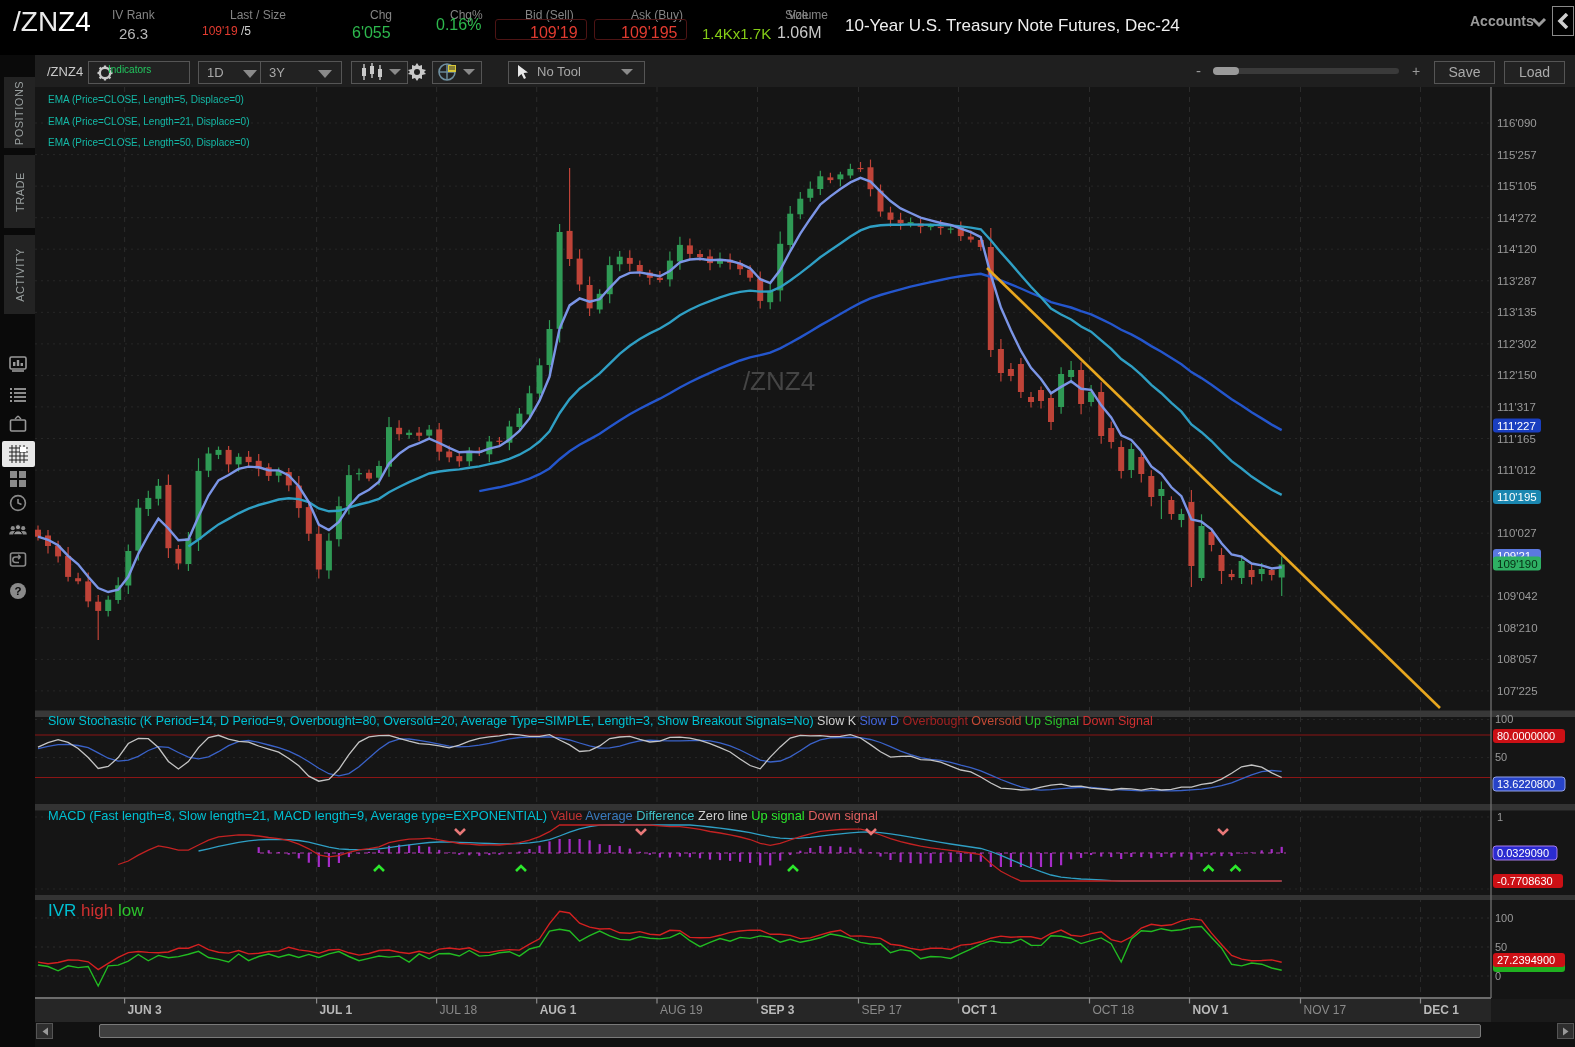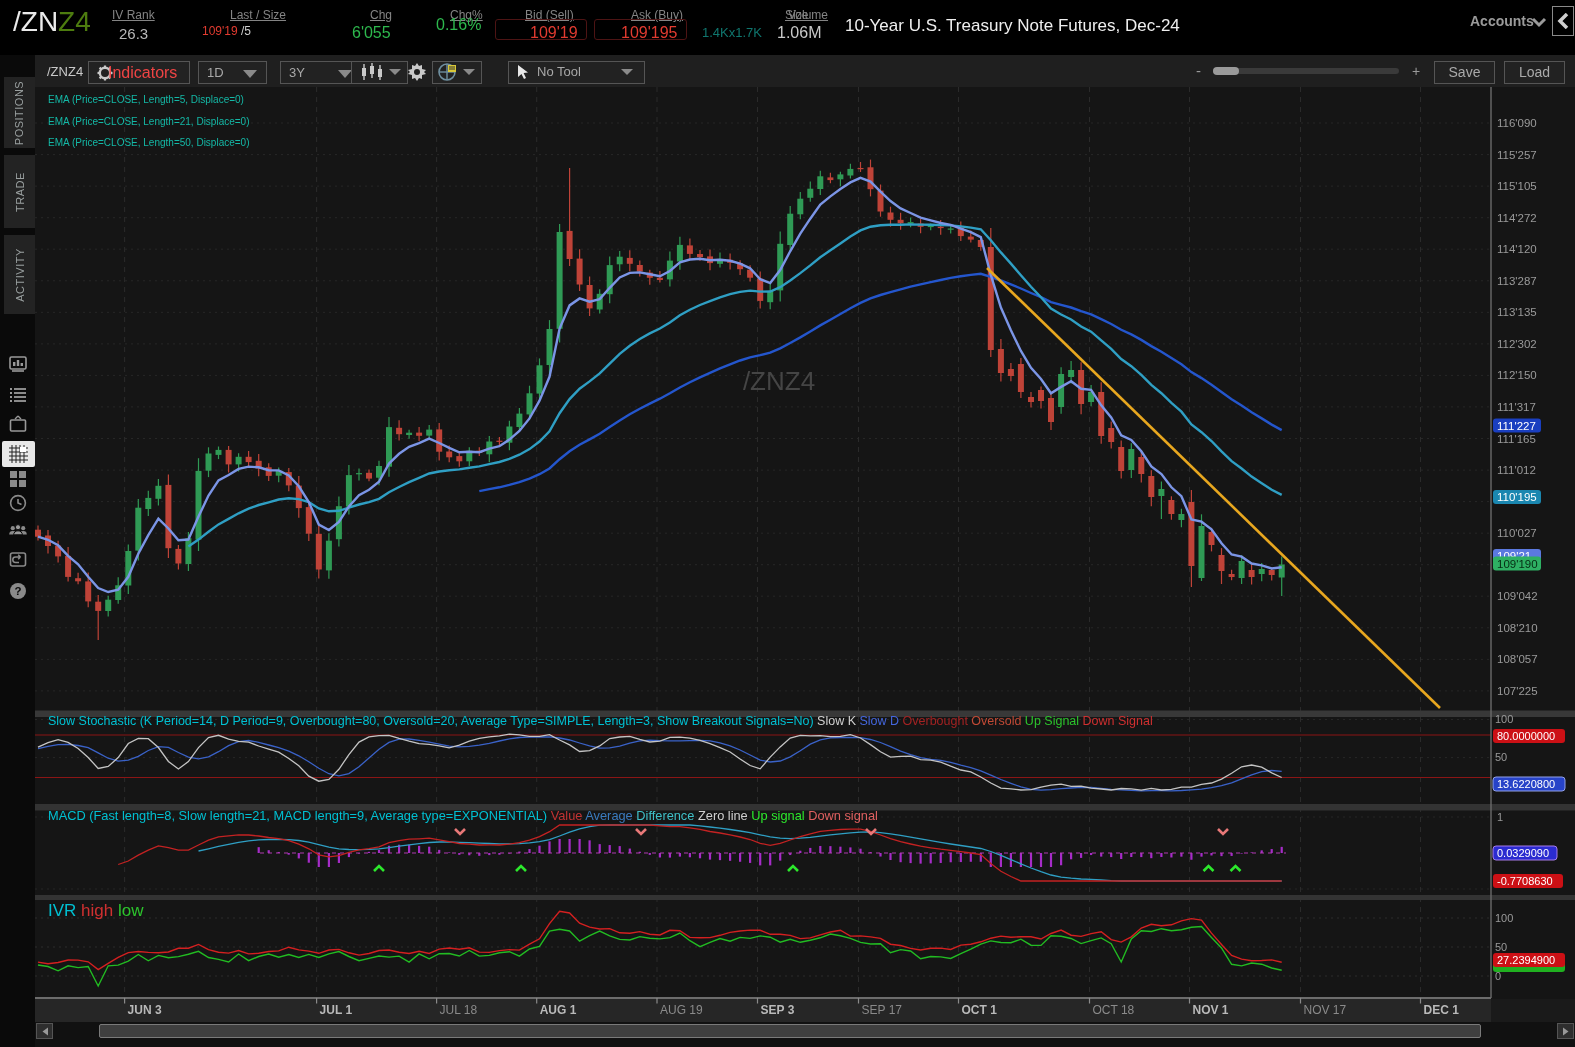--- a/index.html
+++ b/index.html
@@ -1,47 +1,47 @@
 <!DOCTYPE html>
 <html><head><meta charset="utf-8"><style>
 * { margin:0; padding:0; box-sizing:border-box; }
 html,body { width:1575px; height:1047px; background:#000; overflow:hidden;
   font-family:"Liberation Sans", sans-serif; }
 .abs { position:absolute; }
-.lbl { color:#848484; font-size:12px;text-decoration:underline; }
+.lbl { color:#848484; font-size:12px; }
 .hdrbox { position:absolute; top:19px; height:21px; border:1px solid #4d1414;
   border-radius:3px; }
 .tb { position:absolute; top:61px; height:23px; border:1px solid #555;
   background:#222; color:#a8a8a8; font-size:13px; line-height:21px; }
 .vtab { position:absolute; left:4px; width:31px; background:#232323;
   color:#9aa0a0; font-size:11px; letter-spacing:0.5px;
   display:flex; align-items:center; justify-content:center; }
 .vtab span { transform:rotate(-90deg); white-space:nowrap; }
 .icon { position:absolute; left:9px; width:18px; height:18px; }
 </style></head>
 <body>
 
 <div class="abs" style="left:0;top:0;width:1575px;height:55px;background:#000"></div>
-<div class="abs" style="left:13px;top:6px;font-size:28px;color:#ebebeb">/ZN<span style="color:#4d7c0f">Z4</span></div>
+<div class="abs" style="left:13px;top:6px;font-size:28px;color:#ebebeb">/ZN<span style="color:#ffffff">Z4</span></div>
 <div class="abs lbl" style="left:112px;top:8px">IV Rank</div>
 <div class="abs" style="left:119px;top:25px;font-size:15px;color:#b8b8b8">26.3</div>
 <div class="abs lbl" style="left:230px;top:8px">Last / Size</div>
 <div class="abs" style="left:202px;top:24px;font-size:12px;color:#e23b30">109'19<span style="color:#cfcfcf"> /5</span></div>
 <div class="abs lbl" style="left:370px;top:8px">Chg</div>
 <div class="abs" style="left:352px;top:24px;font-size:16px;color:#2db84d">6'055</div>
 <div class="abs lbl" style="left:450px;top:8px">Chg%</div>
 <div class="abs" style="left:436px;top:16px;font-size:16px;color:#2db84d">0.16%</div>
 <div class="abs lbl" style="left:525px;top:8px">Bid (Sell)</div>
 <div class="hdrbox" style="left:495px;width:92px"></div>
 <div class="abs" style="left:530px;top:24px;font-size:16px;color:#e23b30">109'19</div>
 <div class="abs lbl" style="left:631px;top:8px">Ask (Buy)</div>
 <div class="hdrbox" style="left:594px;width:93px"></div>
 <div class="abs" style="left:621px;top:24px;font-size:16px;color:#e23b30">109'195</div>
 <div class="abs lbl" style="left:785px;top:8px">Size</div>
-<div class="abs" style="left:702px;top:25px;font-size:13px;color:#0f766e">1.4Kx1.7K</div>
+<div class="abs" style="left:702px;top:25px;font-size:15px;color:#84cc16">1.4Kx1.7K</div>
 <div class="abs lbl" style="left:788px;top:8px">Volume</div>
 <div class="abs" style="left:777px;top:24px;font-size:16px;color:#c8c8c8">1.06M</div>
 <div class="abs" style="left:845px;top:16px;font-size:17px;color:#efefef">10-Year U.S. Treasury Note Futures, Dec-24</div>
 <div class="abs" style="left:1470px;top:13px;font-size:14px;font-weight:bold;color:#9a9a9a">Accounts</div>
 <svg class="abs" style="left:1531px;top:17px" width="16" height="11">
     <path d="M2 2 L8 8 L14 2" fill="none" stroke="#9a9a9a" stroke-width="3"></path>
   </svg>
 <div class="abs" style="left:1552px;top:6px;width:22px;height:30px;border:1px solid #8a8a8a"></div>
 <svg class="abs" style="left:1557px;top:13px" width="12" height="16">
     <path d="M10 1 L3 8 L10 15" fill="none" stroke="#cfcfcf" stroke-width="3.5"></path>
@@ -56,25 +56,25 @@
       <line x1="8" y1="0.5" x2="8" y2="3"></line>
       <line x1="8" y1="13" x2="8" y2="15.5"></line>
       <line x1="0.5" y1="8" x2="3" y2="8"></line>
       <line x1="13" y1="8" x2="15.5" y2="8"></line>
       <line x1="2.6" y1="2.6" x2="4.4" y2="4.4"></line>
       <line x1="11.6" y1="11.6" x2="13.4" y2="13.4"></line>
       <line x1="2.6" y1="13.4" x2="4.4" y2="11.6"></line>
       <line x1="11.6" y1="4.4" x2="13.4" y2="2.6"></line>
     </g>
   </svg>
-<div class="abs" style="left:108px;top:64px;font-size:16px;color:#ef4444">Indicators</div>
+<div class="abs" style="left:108px;top:64px;font-size:10px;color:#22c55e">Indicators</div>
 <div class="tb" style="left:198px;width:69px"><span style="padding-left:8px">1D</span><svg width="16" height="10" style="position:absolute;right:8px;top:7px">
       <path d="M1 1 L8 9 L15 1" fill="#8a8a8a"></path>
     </svg></div>
-<div class="tb" style="left:280px;width:82px"><span style="padding-left:8px">3Y</span><svg width="16" height="10" style="position:absolute;right:8px;top:7px">
+<div class="tb" style="left:260px;width:82px"><span style="padding-left:8px">3Y</span><svg width="16" height="10" style="position:absolute;right:8px;top:7px">
       <path d="M1 1 L8 9 L15 1" fill="#8a8a8a"></path>
     </svg></div>
 <div class="tb" style="left:351px;width:57px"></div>
 <svg class="abs" style="left:360px;top:63px" width="26" height="18">
     <g fill="#c9c9c9">
       <rect x="2" y="5" width="4" height="8"></rect>
       <line x1="4" y1="1" x2="4" y2="17" stroke="#c9c9c9" stroke-width="1.4"></line>
       <rect x="10" y="3" width="4" height="8"></rect>
       <line x1="12" y1="0" x2="12" y2="15" stroke="#c9c9c9" stroke-width="1.4"></line>
       <rect x="18" y="6" width="4" height="8"></rect>

